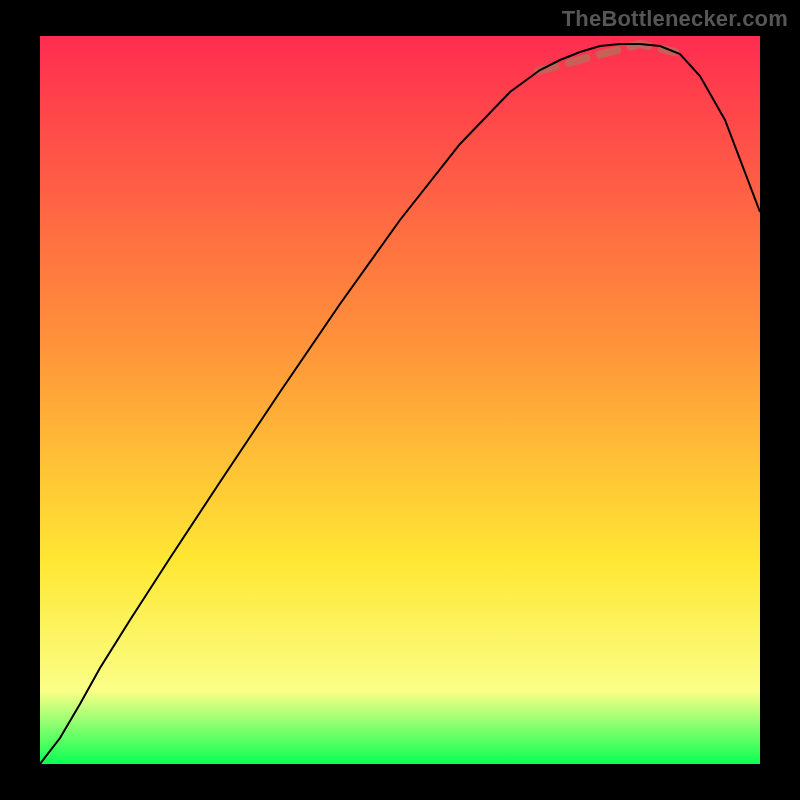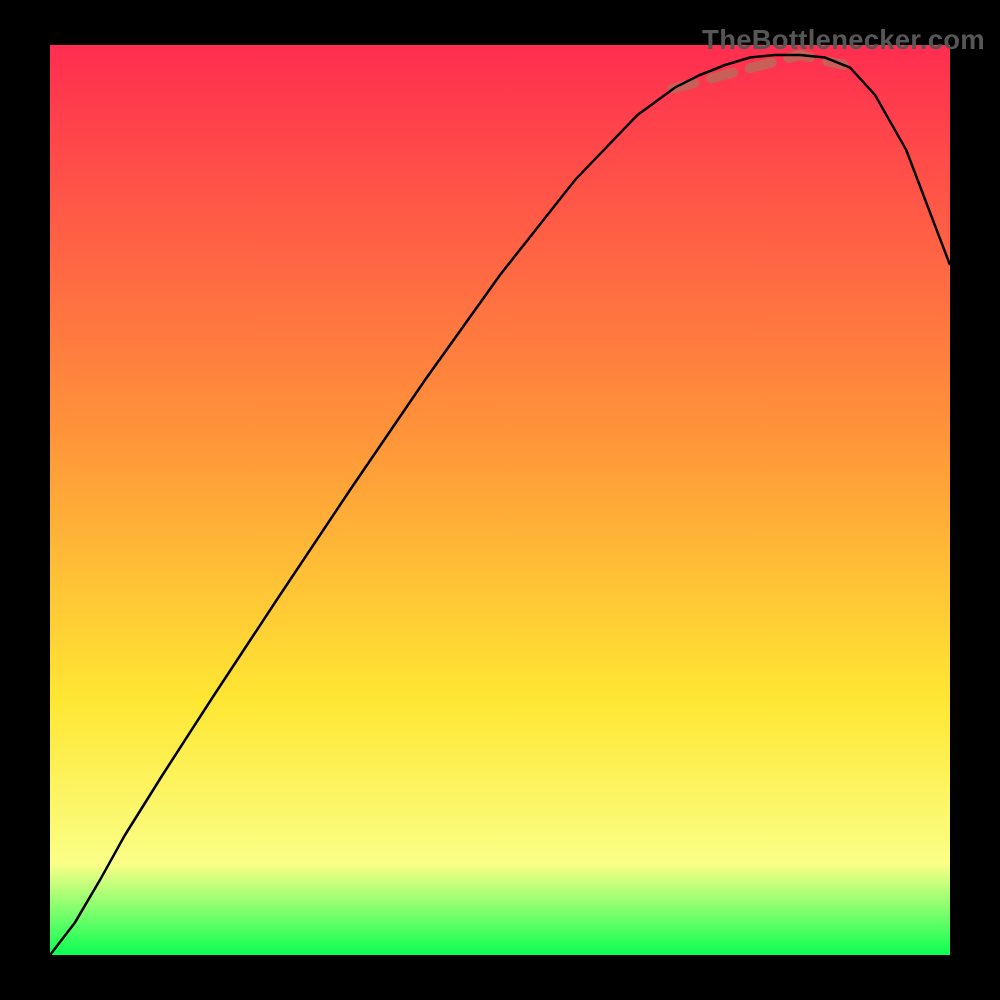--- a/index.html
+++ b/index.html
@@ -5,21 +5,21 @@
   * { margin: 0; padding: 0; box-sizing: border-box; }
   html, body { width: 800px; height: 800px; overflow: hidden; background: #000; }
   .canvas {
     position: relative;
     width: 800px;
     height: 800px;
     background: #000;
   }
   .watermark {
     position: absolute;
-    top: 19px;
+    top: 6px;
     right: 12px;
     font-family: Arial, Helvetica, sans-serif;
     font-size: 22px;
     font-weight: bold;
     color: #565656;
     letter-spacing: 0.2px;
     z-index: 10;
     text-align: center;
   }
   .plot-area {

